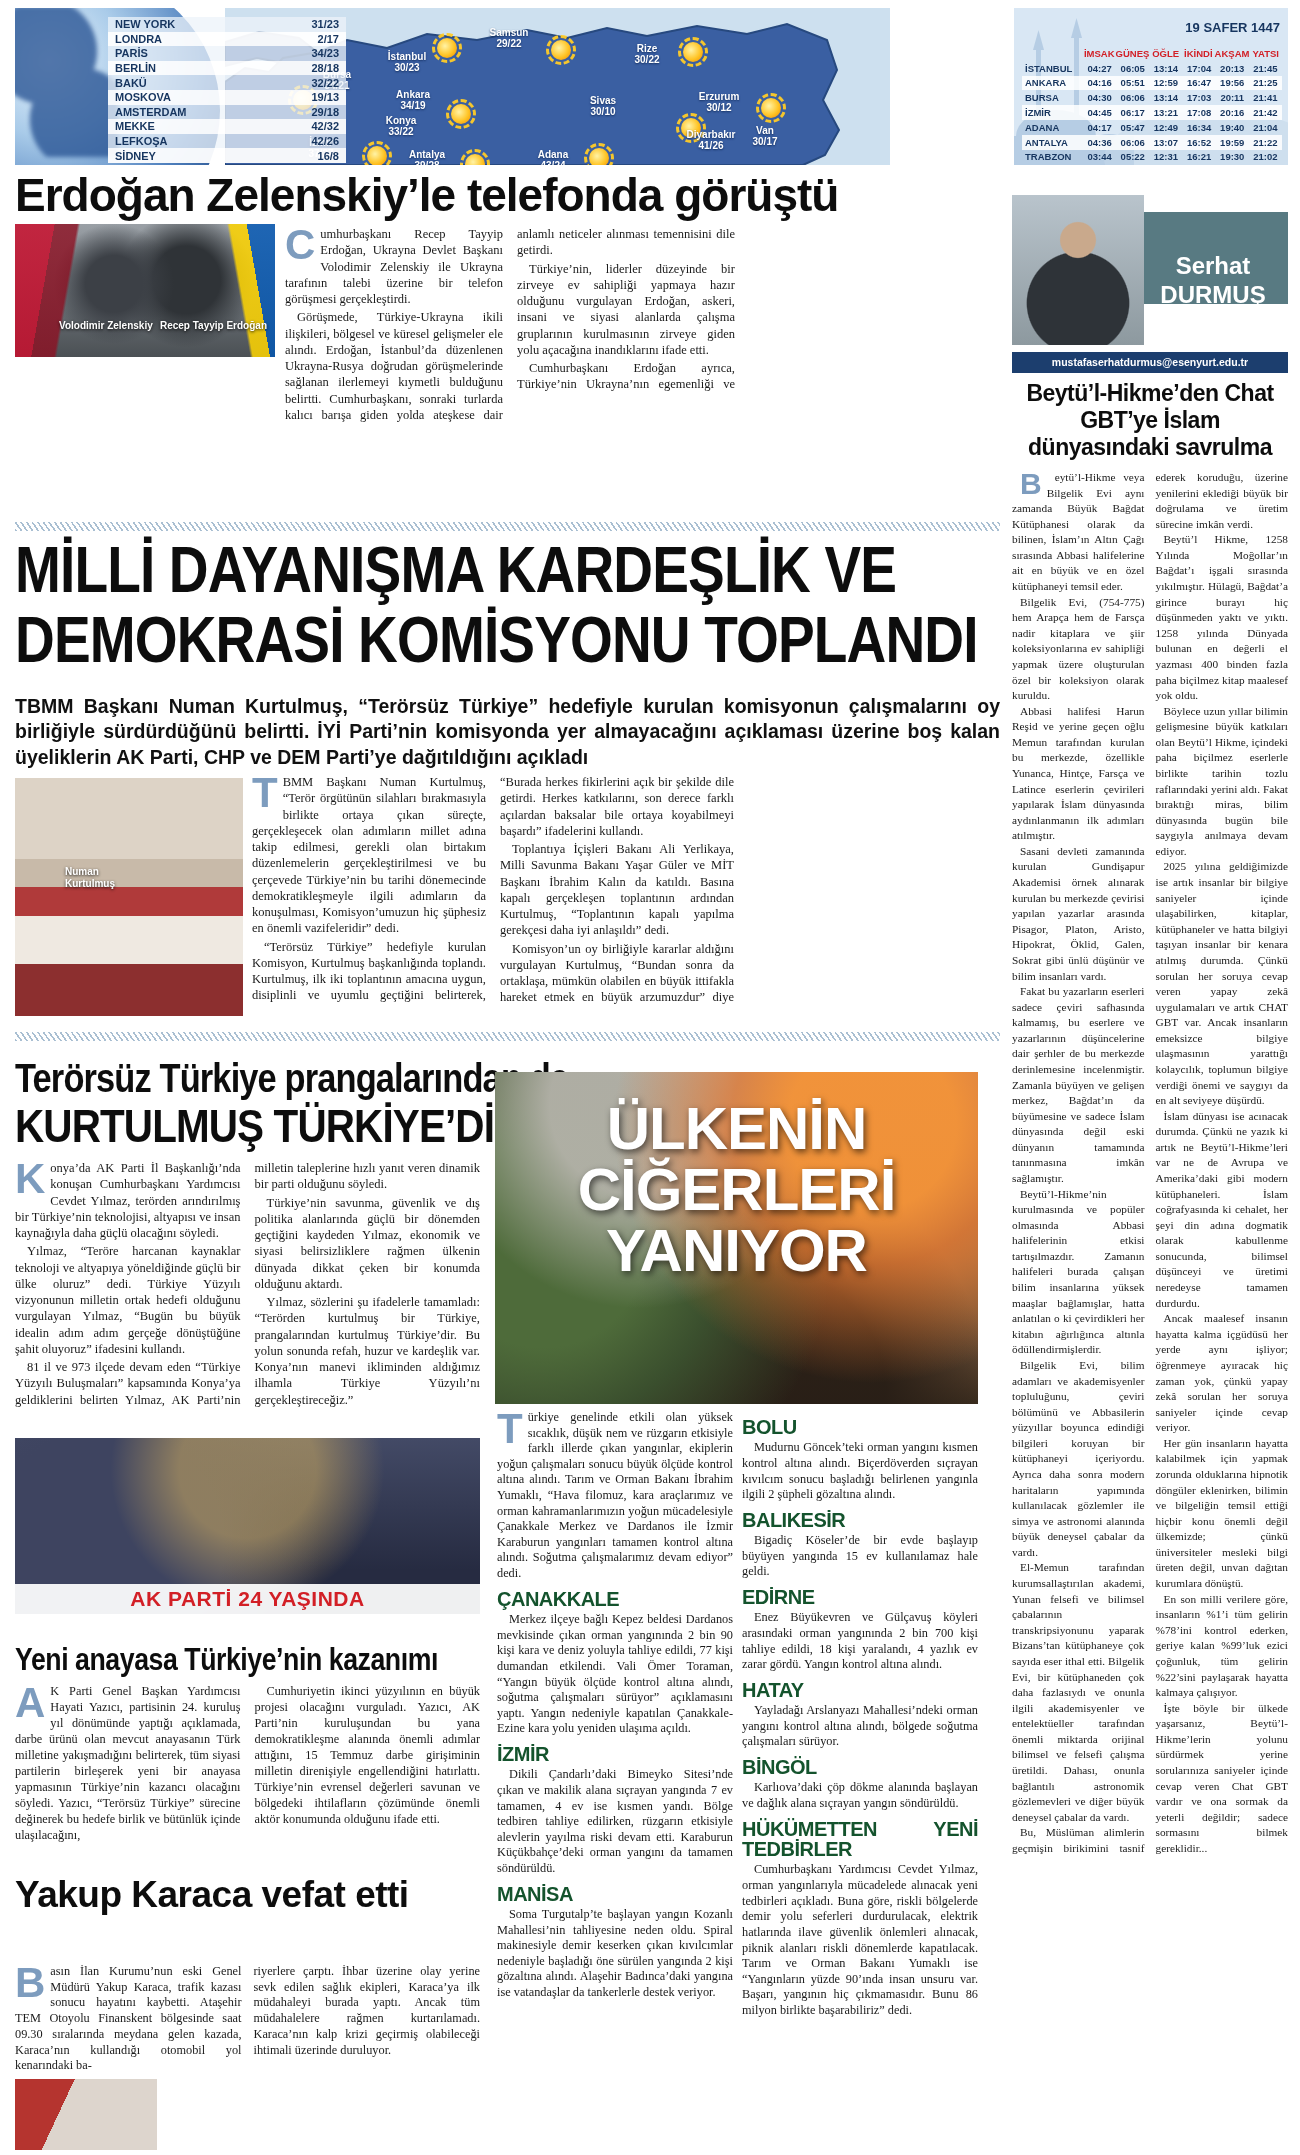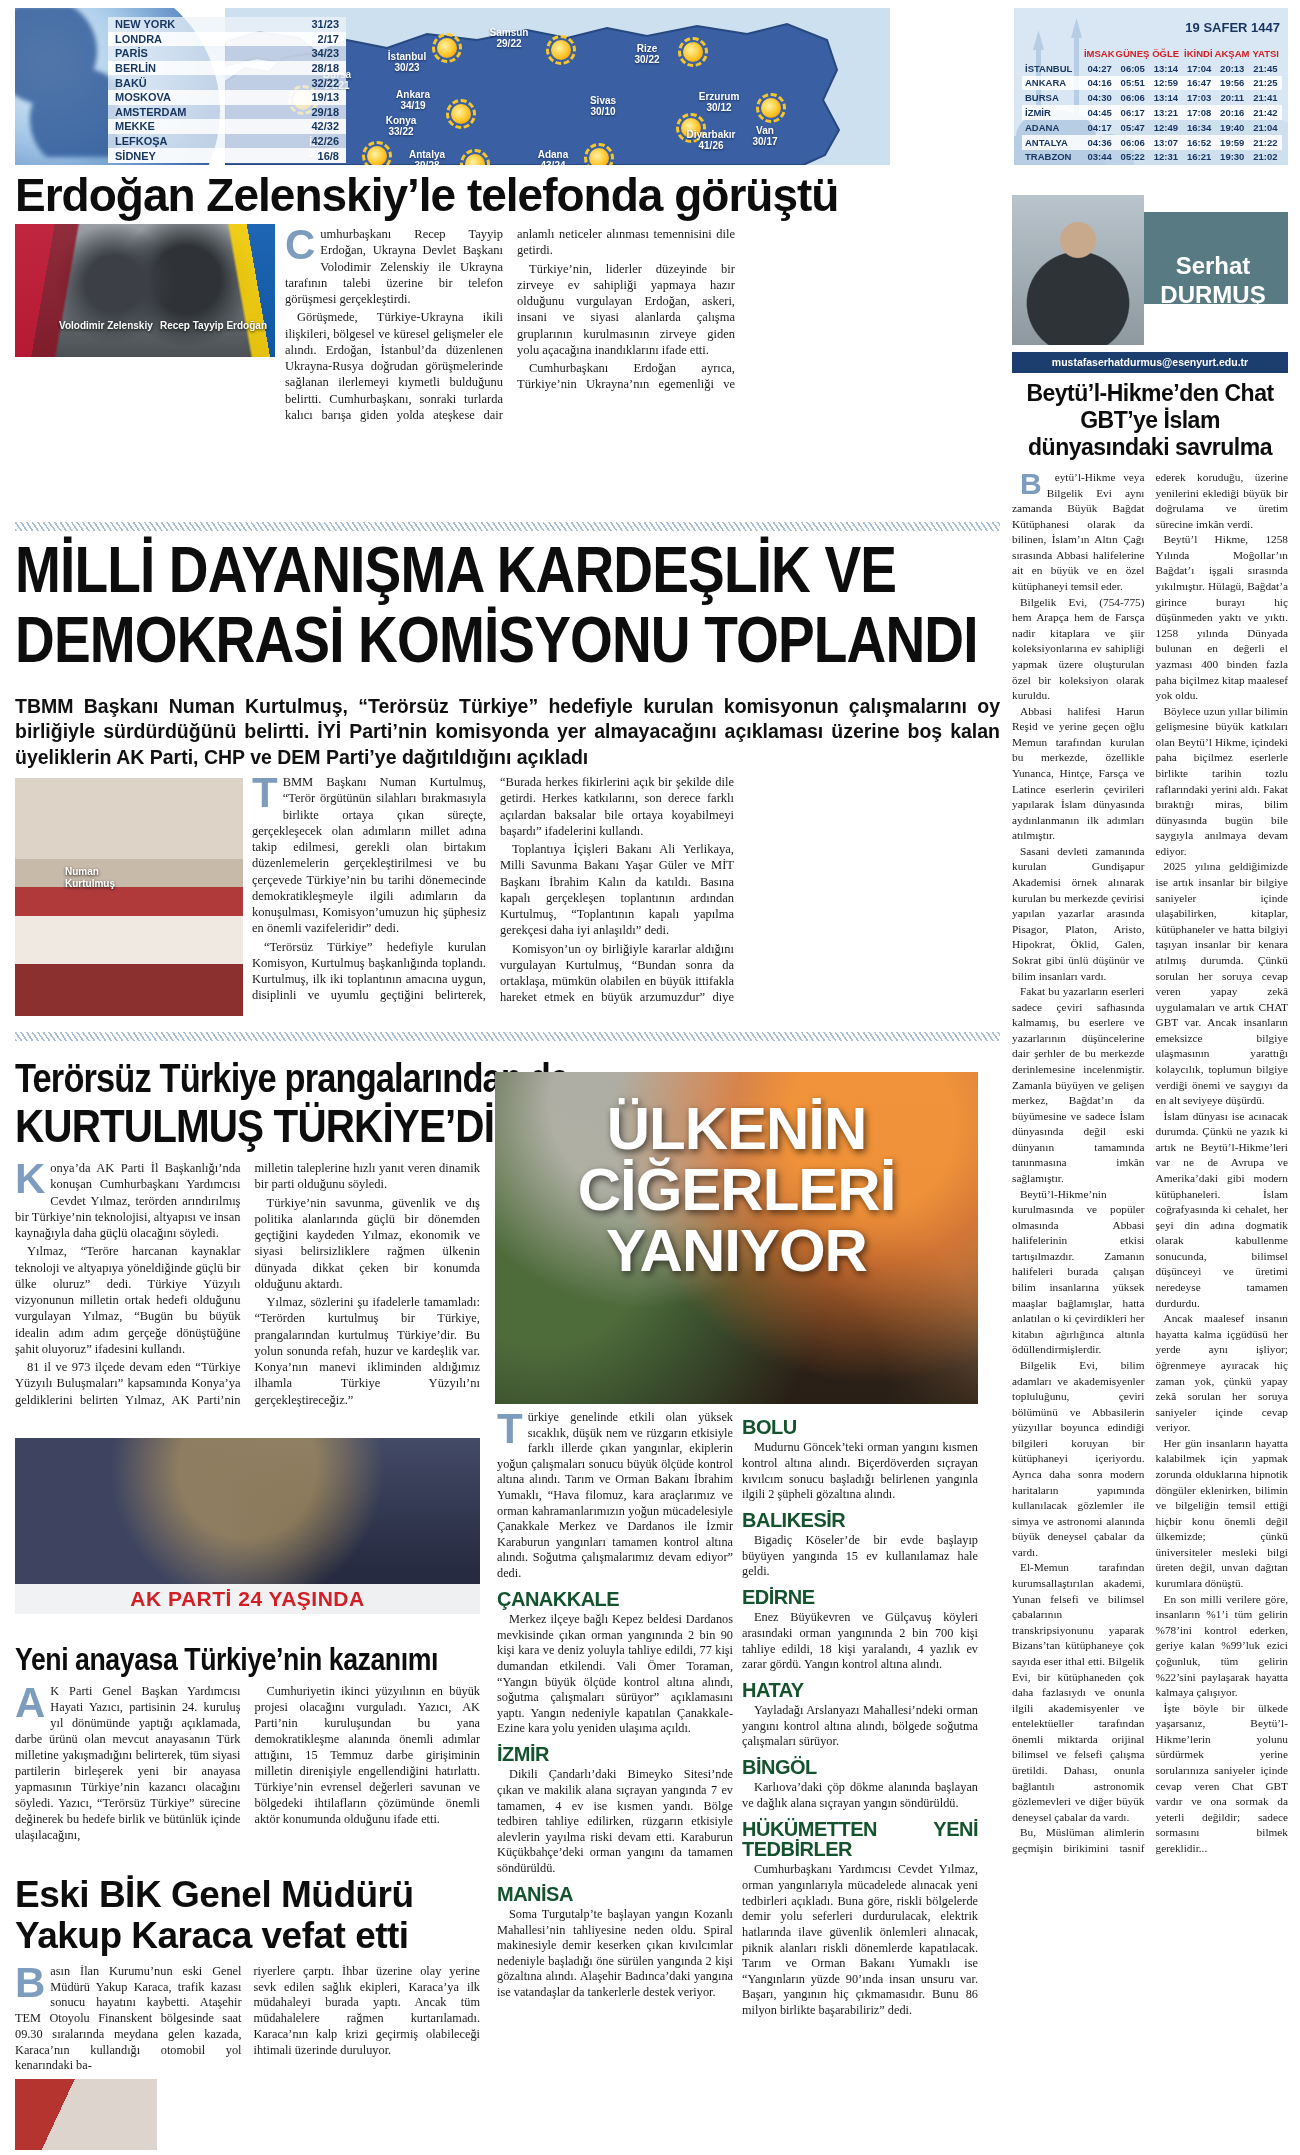--- a/index.html
+++ b/index.html
@@ -456,21 +456,20 @@
   <div class="abs ak-photo">
     <div class="ak-band">AK PARTİ 24 YAŞINDA</div>
   </div>
   <div class="abs hl ak-headline"><span class="cond">Yeni anayasa Türkiye’nin kazanımı</span></div>
   <div class="abs body-cols ak-body" id="ak-body">
       <p class="ap drop">AK Parti Genel Başkan Yardımcısı Hayati Yazıcı, partisinin 24. kuruluş yıl dönümünde yaptığı açıklamada, darbe ürünü olan mevcut anayasanın Türk milletine yakışmadığını belirterek, tüm siyasi partilerin birleşerek yeni bir anayasa yapmasının Türkiye’nin kazancı olacağını söyledi. Yazıcı, “Terörsüz Türkiye” sürecine değinerek bu hedefe birlik ve bütünlük içinde ulaşılacağını,</p>
       <p class="ap">Cumhuriyetin ikinci yüzyılının en büyük projesi olacağını vurguladı. Yazıcı, AK Parti’nin kuruluşundan bu yana demokratikleşme alanında önemli adımlar attığını, 15 Temmuz darbe girişiminin milletin direnişiyle engellendiğini hatırlattı. Türkiye’nin evrensel değerleri savunan ve bölgedeki ihtilafların çözümünde önemli aktör konumunda olduğunu ifade etti.</p>
     </div>
 
   <div class="abs hl ka-h">
-    <div>Eski BİK Genel Müdürü</div>
     <div>Yakup Karaca vefat etti</div>
   </div>
   <div class="abs ka-cols">
     <div class="ka-col">
       <p class="ap drop" style="margin:0;">Basın İlan Kurumu’nun eski Genel Müdürü Yakup Karaca, trafik kazası sonucu hayatını kaybetti. Ataşehir TEM Otoyolu Finanskent bölgesinde saat 09.30 sıralarında meydana gelen kazada, Karaca’nın kullandığı otomobil yol kenarındaki ba-</p>
       <div class="ka-photo"></div>
     </div>
     <div class="ka-col">
       <p style="margin:0;">riyerlere çarptı. İhbar üzerine olay yerine sevk edilen sağlık ekipleri, Karaca’ya ilk müdahaleyi burada yaptı. Ancak tüm müdahalelere rağmen kurtarılamadı. Karaca’nın kalp krizi geçirmiş olabileceği ihtimali üzerinde duruluyor.</p>
     </div>

